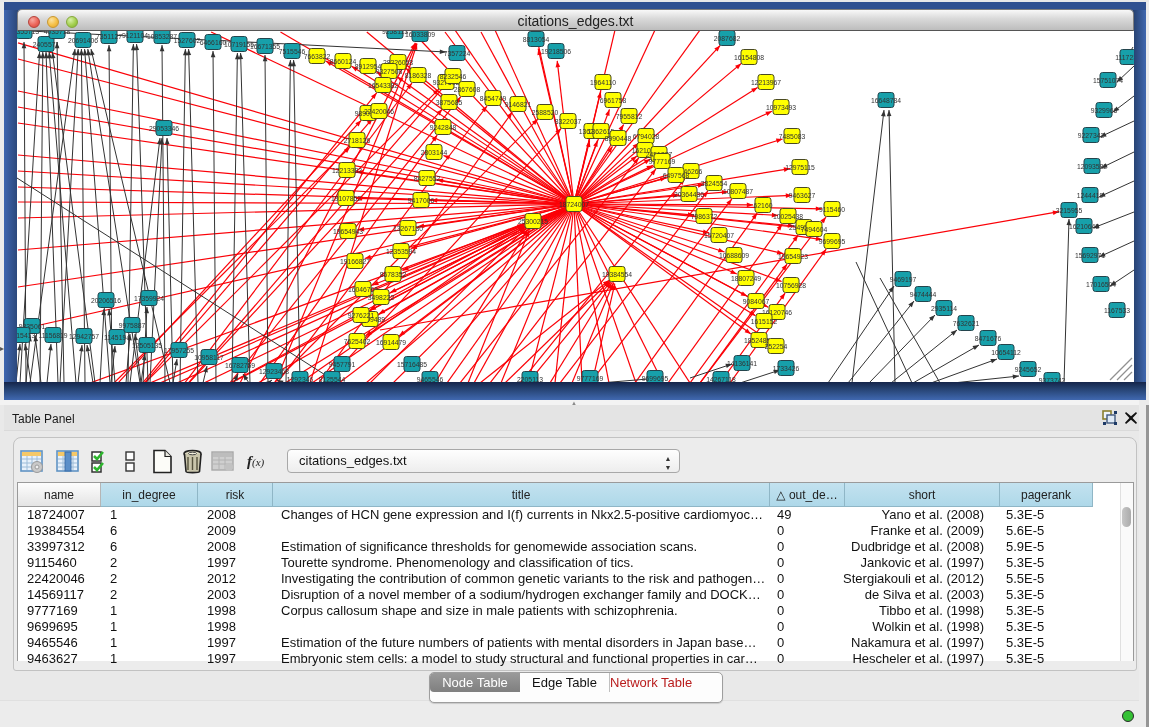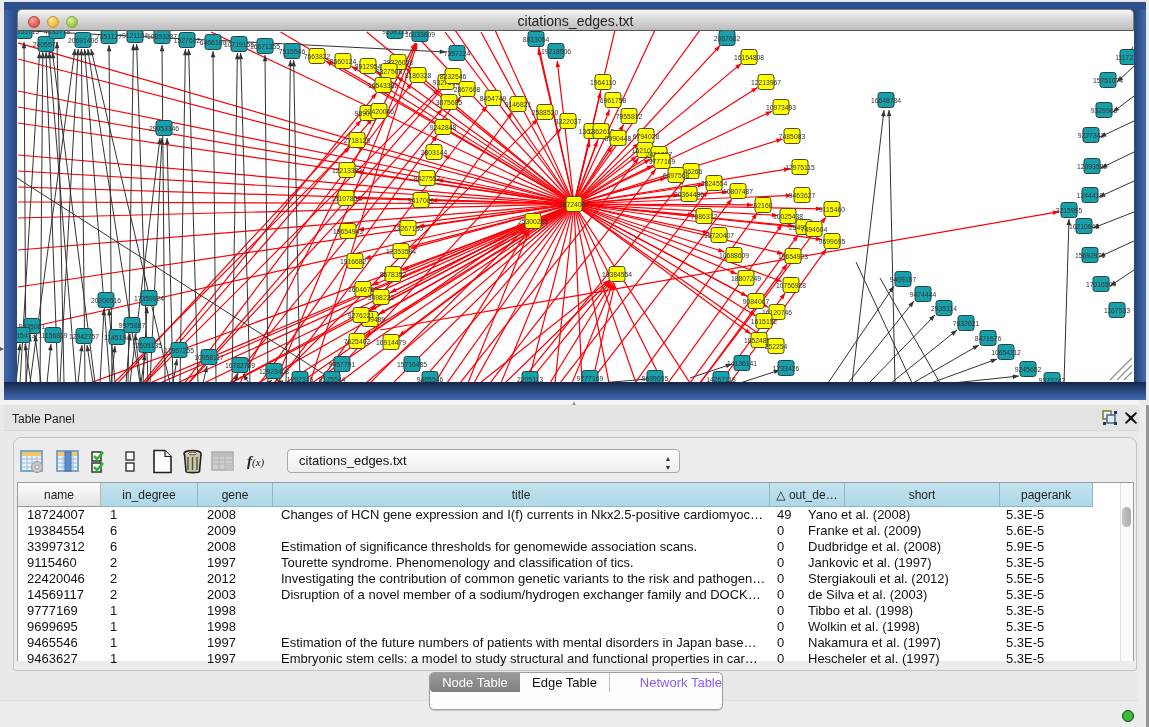--- a/index.html
+++ b/index.html
@@ -32,30 +32,30 @@
 #dd-arr{position:absolute;left:661px;top:452px;width:14px;height:20px;font-size:7px;color:#333;text-align:center;line-height:9px;padding-top:2px}
 
 #tbl{position:absolute;left:17px;top:482px;width:1117px;height:179px;background:#fff;border:1px solid #9a9a9a;border-bottom:none}
 .th{position:absolute;top:483px;height:24px;font-size:12px;color:#222;text-align:center;line-height:24px;
  background:linear-gradient(#c3e2ef,#aed8e9);border-right:1px solid #8fb6c6;border-bottom:1px solid #8fb6c6}
 .th0{background:linear-gradient(#fdfdfd,#e4e4e4);border-right:1px solid #b5b5b5;border-bottom:1px solid #9a9a9a}
 .trow{position:absolute;left:17px;width:1100px;height:16px;font-size:13px;color:#111;white-space:nowrap}
 .trow span{position:absolute;top:0;line-height:16px;overflow:hidden}
 .c-name{left:10px;width:88px}.c-deg{left:93px;width:90px}.c-year{left:190px;width:70px}
 .c-title{left:264px;width:492px}.c-out{left:760px;width:70px}
-.c-short{left:791px;width:155px;text-align:left}.c-pr{left:989px;width:95px}
+.c-short{left:812px;width:155px;text-align:right}.c-pr{left:989px;width:95px}
 #vsb{position:absolute;left:1120px;top:483px;width:13px;height:178px;background:#fafafa;border-left:1px solid #e0e0e0}
 #vsb-thumb{position:absolute;left:1122px;top:507px;width:9px;height:20px;border-radius:5px;background:linear-gradient(90deg,#c6c6c6,#ababab)}
 
-#tabs{position:absolute;left:429px;top:672px;width:294px;height:38px;border:1px solid #9e9e9e;border-radius:5px;background:#fdfdfd;
+#tabs{position:absolute;left:429px;top:672px;width:294px;height:31px;border:1px solid #9e9e9e;border-radius:5px;background:#fdfdfd;
  box-shadow:0 1px 1px rgba(0,0,0,.15)}
 #tab1{position:absolute;left:0;top:0;width:90px;height:19px;background:linear-gradient(#9a9a9a,#7f7f7f);
  border-radius:4px 0 0 4px;color:#fff;font-size:13px;text-align:center;line-height:19px}
 #tab2{position:absolute;left:90px;top:0;width:90px;height:19px;color:#111;font-size:13px;text-align:center;line-height:19px;border-right:1px solid #c0c0c0}
-#tab3{position:absolute;left:180px;top:0;width:112px;height:19px;color:#8b5cf6;font-size:13px;text-align:right;line-height:19px}
+#tab3{position:absolute;left:180px;top:0;width:112px;height:19px;color:#b91c1c;font-size:13px;text-align:left;line-height:19px}
 #statusline{position:absolute;left:0;top:700px;width:1149px;height:27px;background:#ececec;border-top:1px solid #e0e0e0}
 #mem{position:absolute;left:1062px;top:738px;font-size:16px;color:#111}
 #memdot{position:absolute;left:1122px;top:710px;width:12px;height:12px;border-radius:50%;background:#35c135;border:1px solid #2a2a2a}
 #rstrip{position:absolute;left:1139px;top:400px;width:10px;height:327px;background:#ececec}
 #rstrip2{position:absolute;left:1146px;top:405px;width:3px;height:322px;background:#969696}
 #lchev{position:absolute;left:0px;top:344px;font-size:8px;color:#555}
 </style></head>
 <body>
 <div id="stage">
 <div id="desk"></div>
@@ -812,21 +812,21 @@
       <rect x="2" y="4" width="19" height="4" fill="#bdbdbd"></rect>
       <path d="M2 11 H21 M2 15 H21 M8 8 V20 M14 8 V20" stroke="#b2b2b2" stroke-width="1"></path>
       <circle cx="18" cy="18" r="4" fill="#c2c2c2"></circle>
     </svg>
 <div class="ico" style="left:247px;width:26px;height:24px;font-size:15px;color:#222;font-style:italic;font-family:'Liberation Serif',serif;line-height:24px"><b>f</b><span style="font-size:11px">(x)</span></div>
 <div id="dropdown">citations_edges.txt</div>
 <div id="dd-arr">▲<br>▼</div>
 <div id="tbl"></div>
 <div class="th th0" style="left:18px;width:83px">name</div>
 <div class="th" style="left:101px;width:97px">in_degree</div>
-<div class="th" style="left:198px;width:75px">gene</div>
+<div class="th" style="left:198px;width:75px">risk</div>
 <div class="th" style="left:273px;width:497px">title</div>
 <div class="th" style="left:770px;width:75px">△ out_de…</div>
 <div class="th" style="left:845px;width:155px">short</div>
 <div class="th" style="left:1000px;width:93px">pagerank</div>
 <div class="trow" style="top:507px">
       <span class="c-name">18724007</span>
       <span class="c-deg">1</span>
       <span class="c-year">2008</span>
       <span class="c-title">Changes of HCN gene expression and I(f) currents in Nkx2.5-positive cardiomyoc…</span>
       <span class="c-out">49</span>
@@ -874,20 +874,21 @@
       <span class="c-year">2003</span>
       <span class="c-title">Disruption of a novel member of a sodium/hydrogen exchanger family and DOCK…</span>
       <span class="c-out">0</span>
       <span class="c-short">de Silva et al. (2003)</span>
       <span class="c-pr">5.3E-5</span>
     </div>
 <div class="trow" style="top:603px">
       <span class="c-name">9777169</span>
       <span class="c-deg">1</span>
       <span class="c-year">1998</span>
+      <span class="c-title">Corpus callosum shape and size in male patients with schizophrenia.</span>
       <span class="c-out">0</span>
       <span class="c-short">Tibbo et al. (1998)</span>
       <span class="c-pr">5.3E-5</span>
     </div>
 <div class="trow" style="top:619px">
       <span class="c-name">9699695</span>
       <span class="c-deg">1</span>
       <span class="c-year">1998</span>
       <span class="c-out">0</span>
       <span class="c-short">Wolkin et al. (1998)</span>

